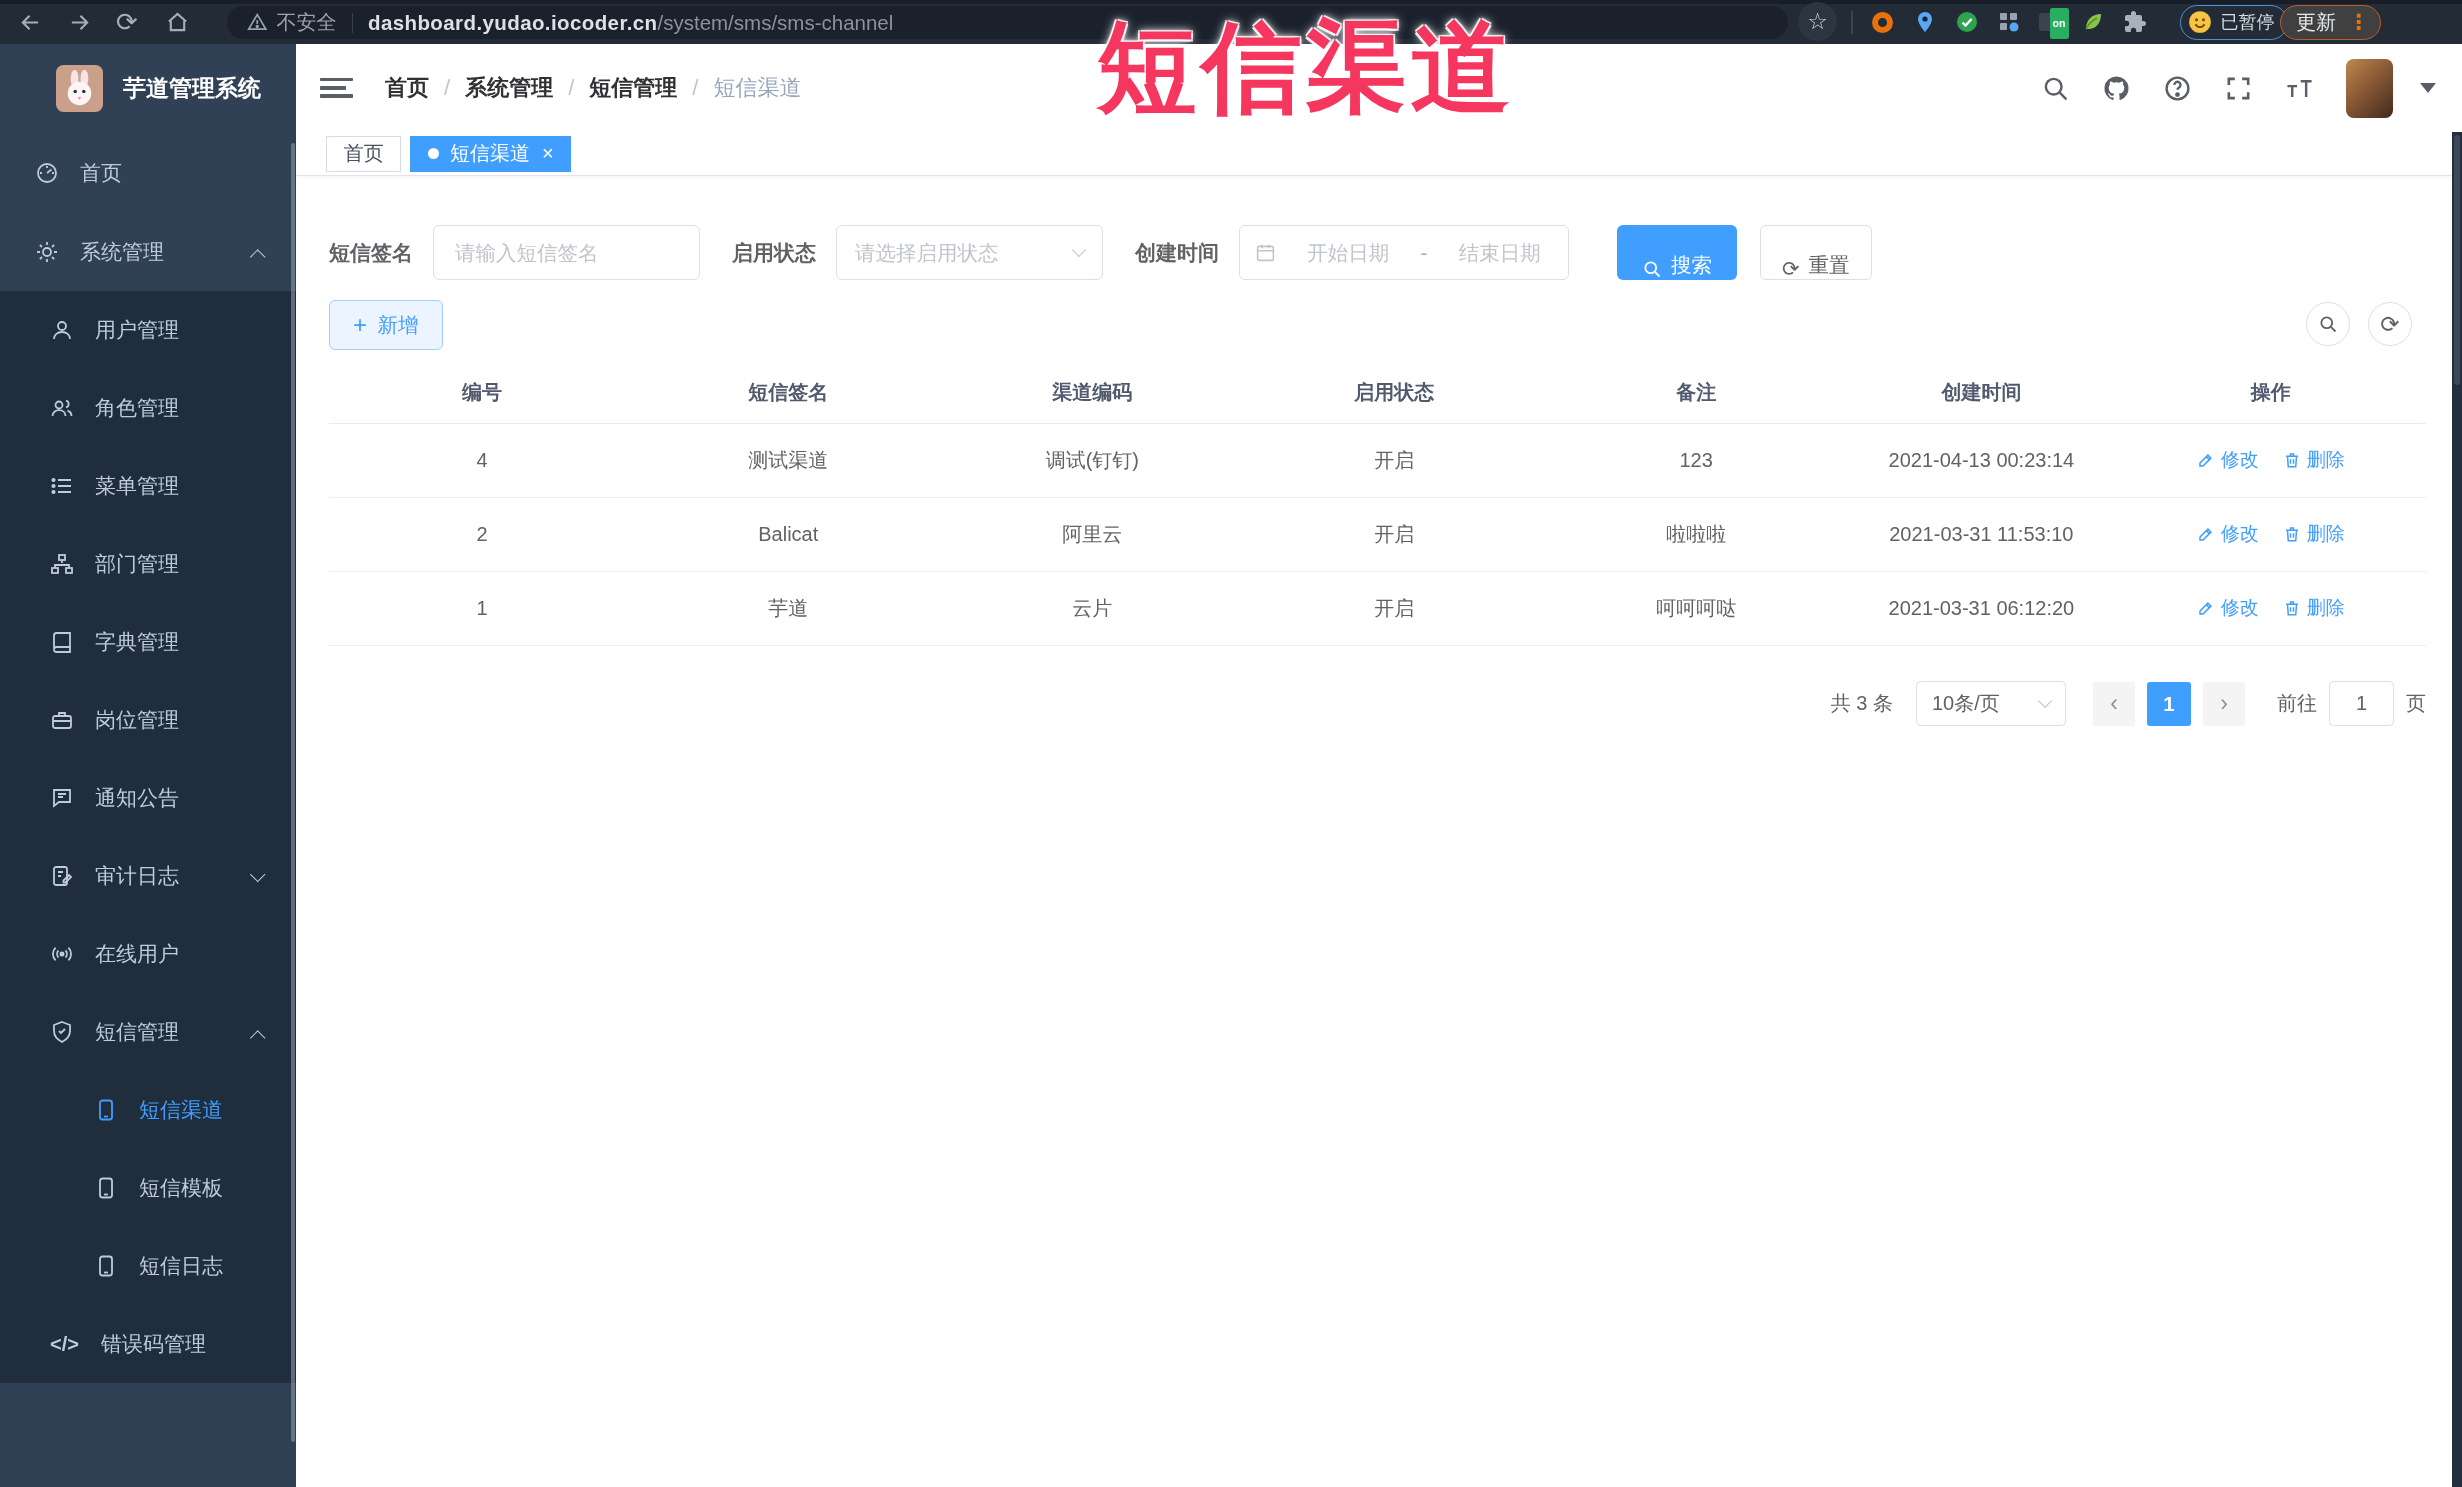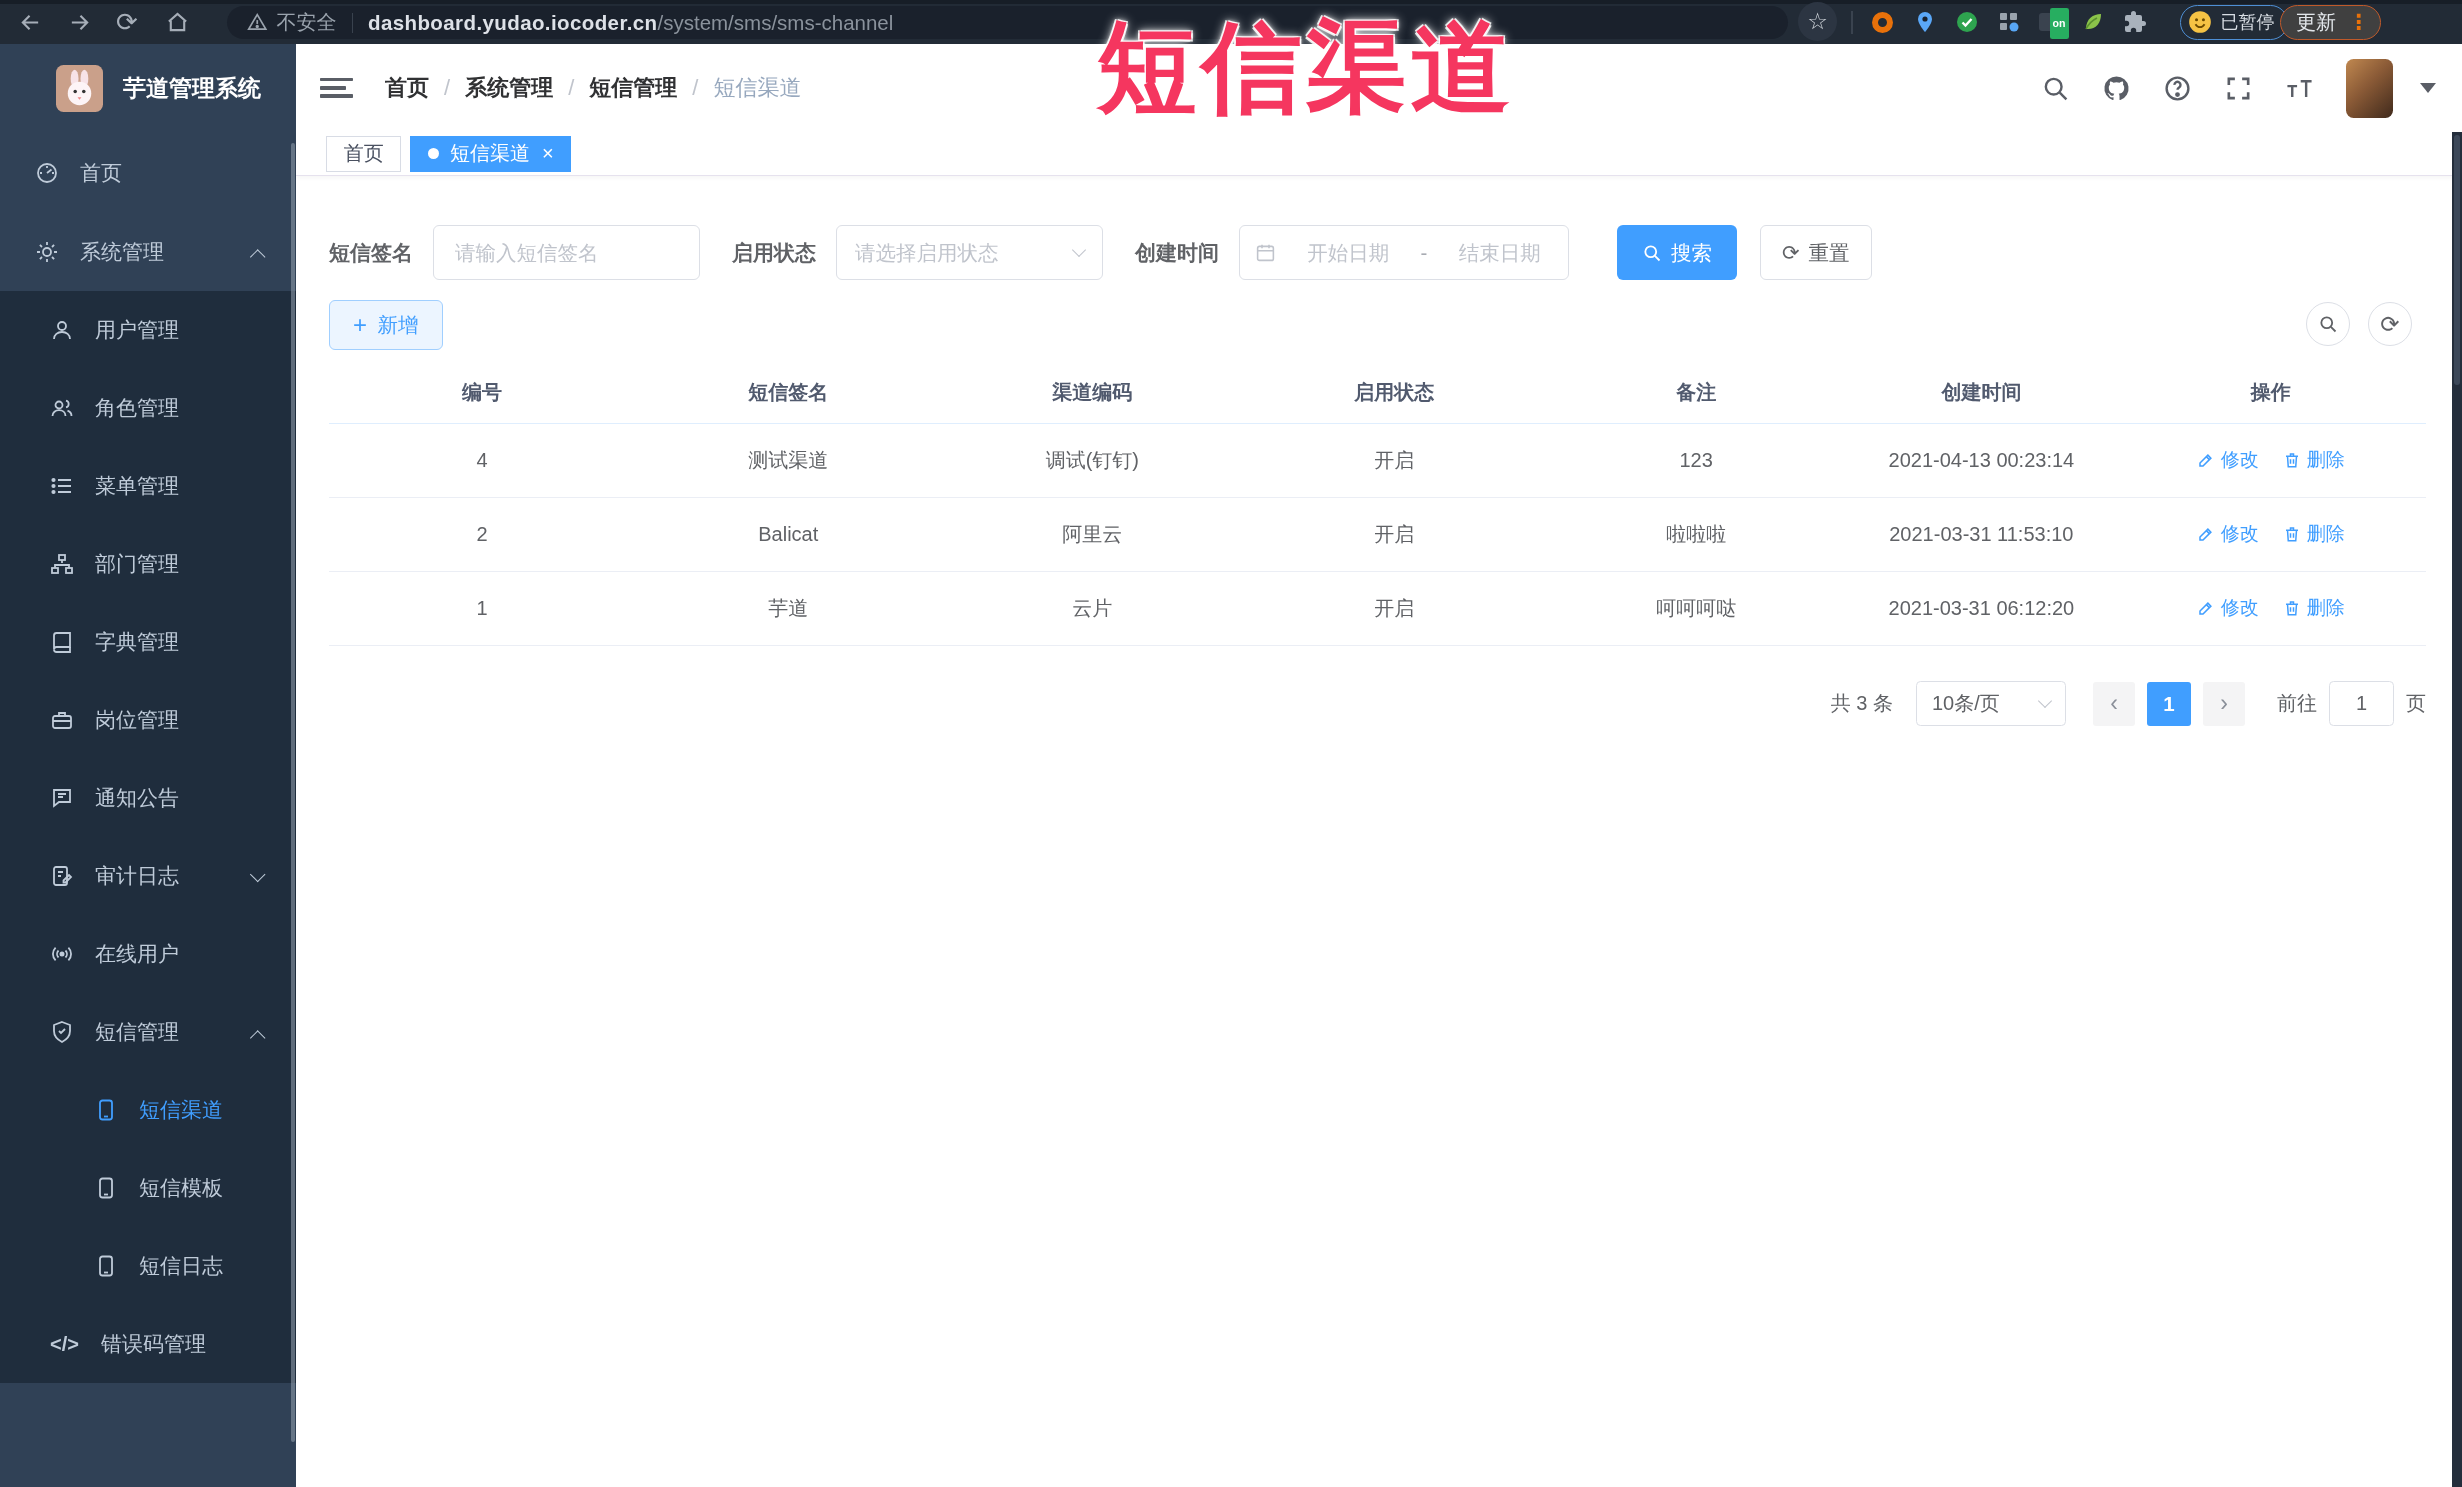--- a/index.html
+++ b/index.html
@@ -79,21 +79,21 @@
   .fctrl { height:55px; border:1.5px solid #dcdfe6; border-radius:6px; background:#fff; display:flex; align-items:center; }
   .finput { width:267px; padding:0 21px; font-size:20.5px; color:#606266; border:none; outline:none; background:transparent; height:100%; width:100%; }
   .finput::placeholder { color:#c0c4cc; }
   .fwrap-input { width:267px; margin-right:32px; }
   .fselect { width:267px; margin-right:32px; padding:0 18px; color:#c0c4cc; font-size:20.5px; justify-content:space-between; cursor:pointer; }
   .sel-chev { width:10px; height:10px; border-right:1.9px solid #c0c4cc; border-bottom:1.9px solid #c0c4cc; transform:rotate(45deg); margin-top:-4.5px; }
   .frange { width:330px; margin-right:27px; padding:0 15px; gap:19px; color:#c0c4cc; font-size:20.5px; }
   .frange svg { width:21px; height:21px; color:#c0c4cc; flex-shrink:0; }
   .frange .ph { flex:1; text-align:center; }
   .frange .rsep { color:#a8abb2; }
-  .btn { height:55px; border-radius:6px; display:inline-flex; align-items:center; font-size:20.5px; cursor:pointer; border:1.5px solid transparent; }
+  .btn { height:55px; border-radius:6px; display:inline-flex; align-items:flex-end; font-size:20.5px; cursor:pointer; border:1.5px solid transparent; }
   .btn svg { width:20px; height:20px; margin-right:9px; }
   .btn-search { background:#409EFF; color:#fff; padding:0 24px; margin-left:21px; }
   .btn-reset { background:#fff; color:#606266; border-color:#dcdfe6; padding:0 21px; margin-left:23px; }
   .btn-reset .rg { font-size:21px; margin-right:9px; line-height:1; }
 
   .btn-add { position:absolute; left:33px; top:124px; height:50px; border-radius:6px; background:#ecf5ff; border:1.5px solid #a0cfff; color:#409EFF; display:inline-flex; align-items:center; padding:0 23px; font-size:20.5px; cursor:pointer; }
   .btn-add .plus { font-size:24px; margin-right:10.6px; line-height:1; }
   .circle-btns { position:absolute; right:50px; top:126px; display:flex; gap:18px; }
   .cbtn { width:44px; height:44px; border-radius:50%; border:1.5px solid #dcdfe6; background:#fff; color:#606266; display:grid; place-items:center; cursor:pointer; }
   .cbtn svg { width:20px; height:20px; }

